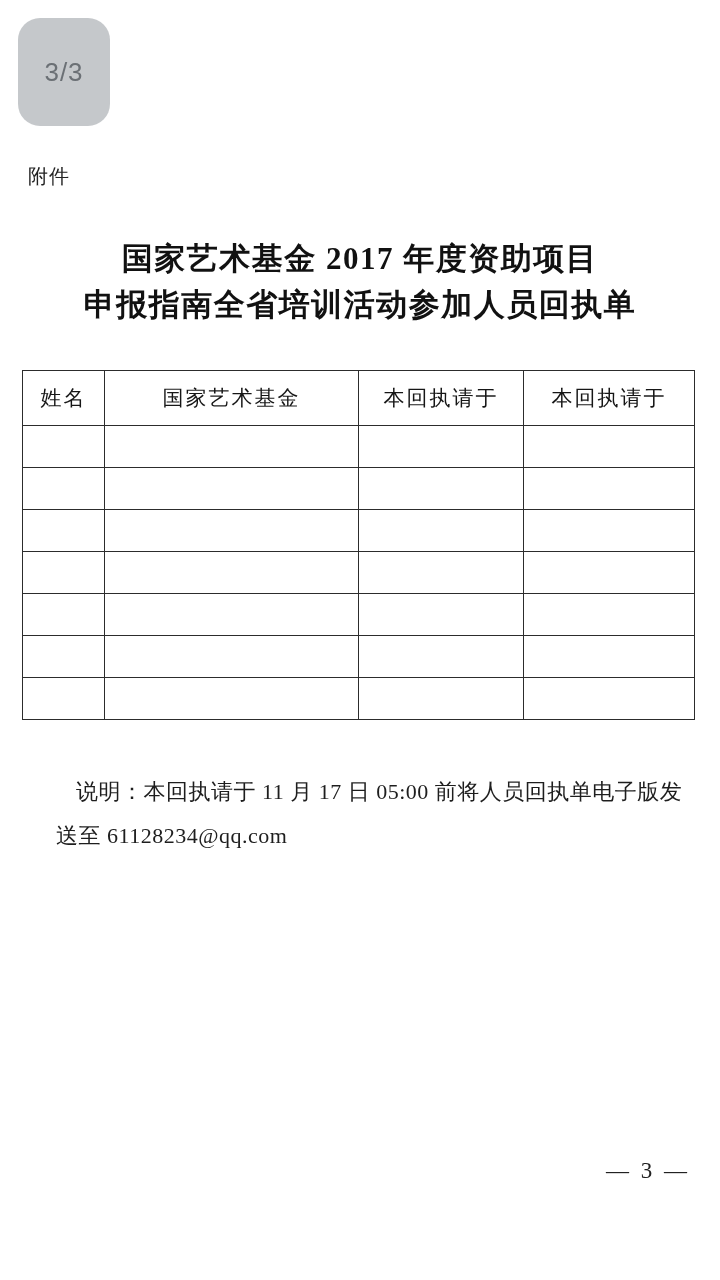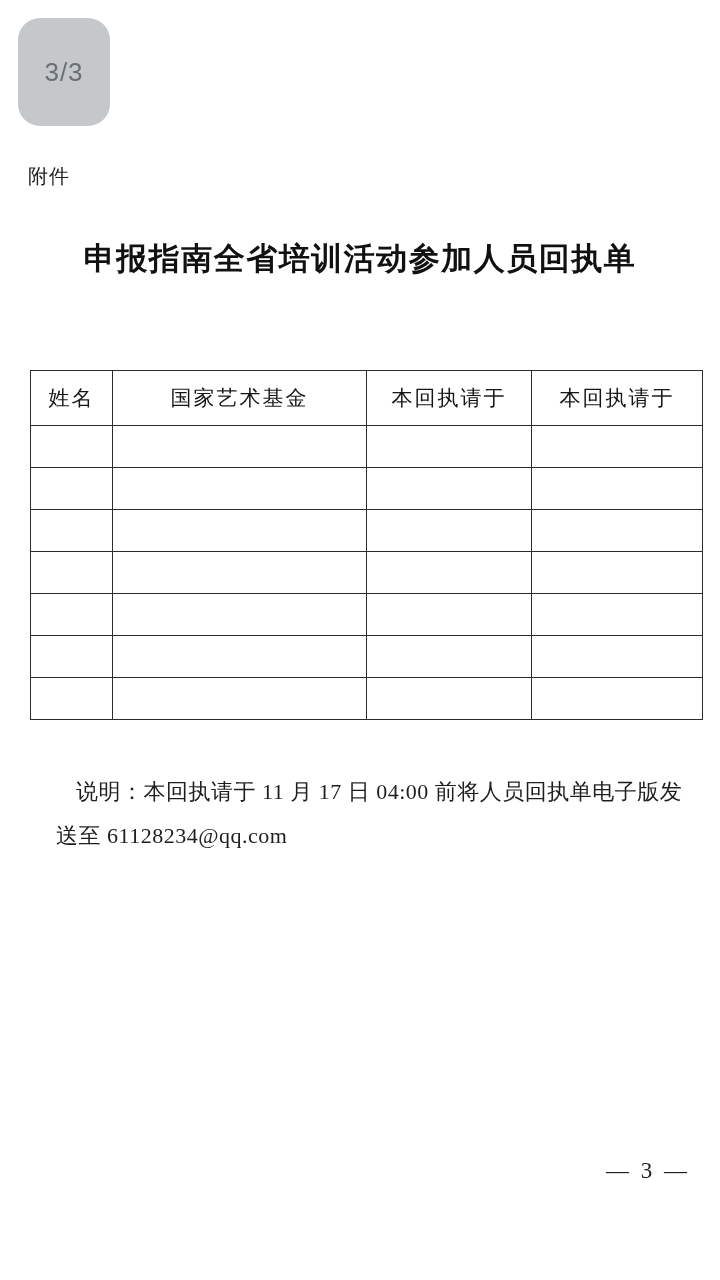--- a/index.html
+++ b/index.html
@@ -60,21 +60,21 @@
     font-weight: bold;
     font-size: 31px;
     line-height: 46px;
     letter-spacing: 1.5px;
     color: #111;
   }
   .title-line { display: block; white-space: nowrap; }
 
   table.receipt {
     position: absolute;
-    left: 30px;
+    left: 22px;
     top: 370px;
     width: 672px;
     border-collapse: collapse;
     table-layout: fixed;
     padding-left: 21px;
   }
   table.receipt th,
   table.receipt td {
     border: 1.5px solid #2c2c2c;
     height: 41px;
@@ -119,20 +119,21 @@
 
 <div class="page-badge">
   <span>3/3</span>
 </div>
 
 <div class="doc">
 
   <div class="attachment-label">附件</div>
 
   <div class="title-block">
+    <span class="title-line">国家艺术基金 2017 年度资助项目</span>
     <span class="title-line">申报指南全省培训活动参加人员回执单</span>
   </div>
 
   <table class="receipt">
     <colgroup>
       <col class="col-name">
       <col class="col-unit">
       <col class="col-phone">
       <col class="col-mail">
     </colgroup>
@@ -184,19 +185,19 @@
       <tr>
         <td></td>
         <td></td>
         <td></td>
         <td></td>
       </tr>
     </tbody>
   </table>
 
   <div class="note">
-    <span class="indent">说明：本回执请于 11 月 17 日 04:00 前将人员回执单电子版发</span>
+    <span class="indent">说明：本回执请于 11 月 17 日 05:00 前将人员回执单电子版发</span>
     <span class="cont">送至 61128234@qq.com</span>
   </div>
 
   <div class="page-number">— 3 —</div>
 
 </div>
 
 </body></html>

